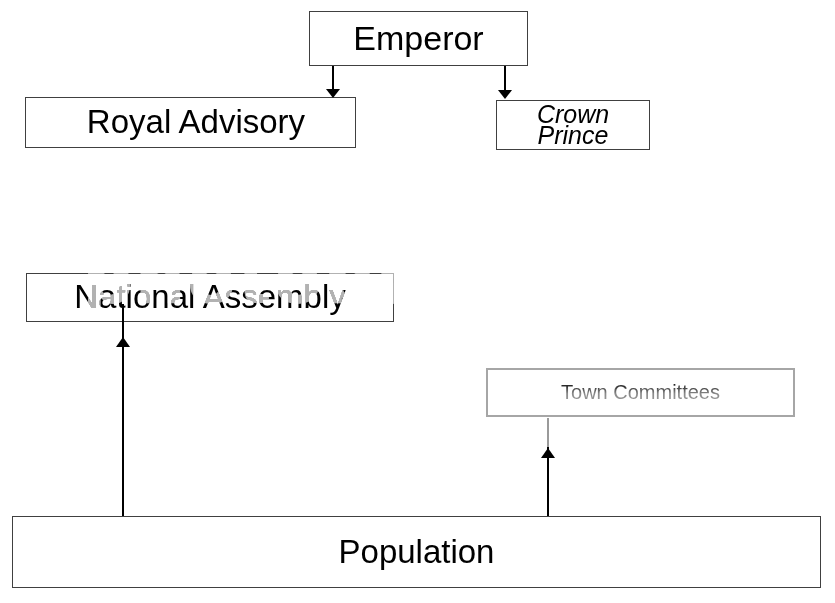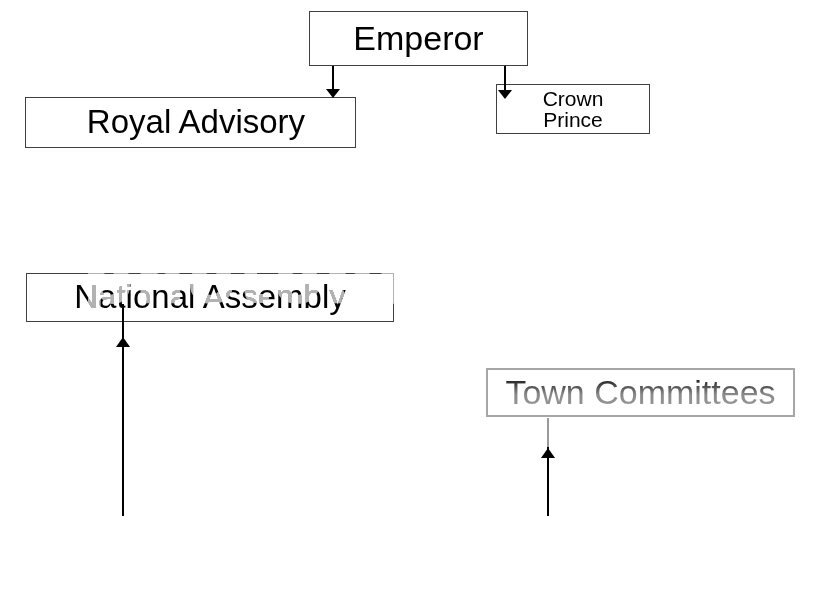--- a/index.html
+++ b/index.html
@@ -18,25 +18,25 @@
     border: 1px solid #404040;
     background: #ffffff;
     display: flex;
     align-items: center;
     justify-content: center;
     text-align: center;
     line-height: 1.12;
   }
   .node-emperor            { left: 309px; top: 11px;  width: 219px; height: 55px; font-size: 34px; }
   .node-royal-advisory     { left: 25px;  top: 97px;  width: 331px; height: 51px; font-size: 33px; padding-left: 11px; }
-  .node-crown-prince       { left: 496px; top: 84px; width: 154px; height: 50px; font-size: 21px; }
+  .node-crown-prince       { left: 496px; top: 100px; width: 154px; height: 50px; font-size: 25px; font-style: italic; }
   .node-crown-prince .label { display: block; width: 78px; margin: 0 auto; line-height: 21px; }
   .node-national-assembly  { left: 26px;  top: 255px; width: 368px; height: 49px; font-size: 33px; margin-top: 18px; }
   .node-town-committees    {
-    left: 486px; top: 368px; width: 309px; height: 49px; font-size: 34px;
+    left: 486px; top: 368px; width: 309px; height: 49px; font-size: 20px;
     border: 2px solid #a6a6a6;
   }
   .node-town-committees .label {
     background: linear-gradient(180deg, #0c0c0c 0%, #2e2e2e 22%, #8a8a8a 55%, #9c9c9c 100%);
     -webkit-background-clip: text;
     background-clip: text;
     color: transparent;
     white-space: nowrap;
   }
   @supports not ((-webkit-background-clip: text) or (background-clip: text)) {
@@ -85,20 +85,23 @@
   </div>
 
   <div class="node node-national-assembly">
     <span class="label">National Assembly</span>
   </div>
 
   <div class="node node-town-committees">
     <span class="label">Town Committees</span>
   </div>
 
+  <div class="node node-population">
+    <span class="label">Population</span>
+  </div>
 
   <div class="watermark">photobucket</div>
 
   <svg class="edges-layer" width="835" height="603" viewBox="0 0 835 603" xmlns="http://www.w3.org/2000/svg">
 
     <g>
       <line x1="333" y1="66" x2="333" y2="90" stroke="#000000" stroke-width="2"></line>
       <polygon points="326,89 340,89 333,98" fill="#000000"></polygon>
     </g>
 

